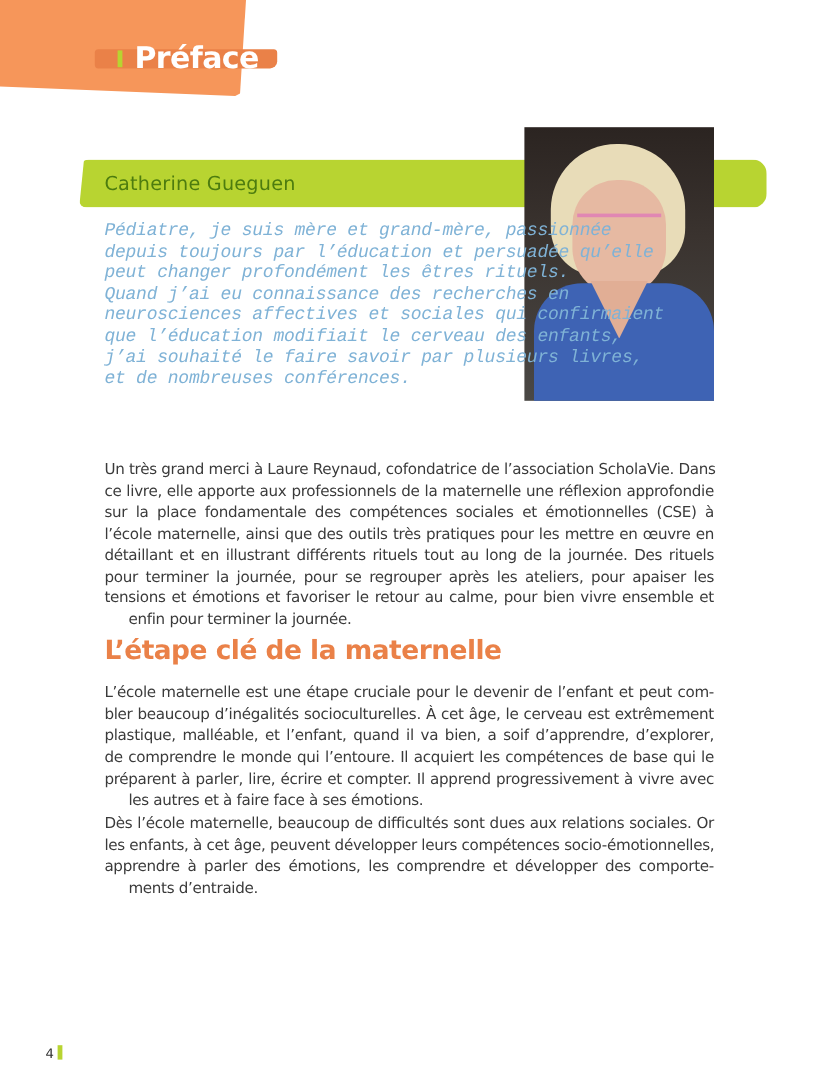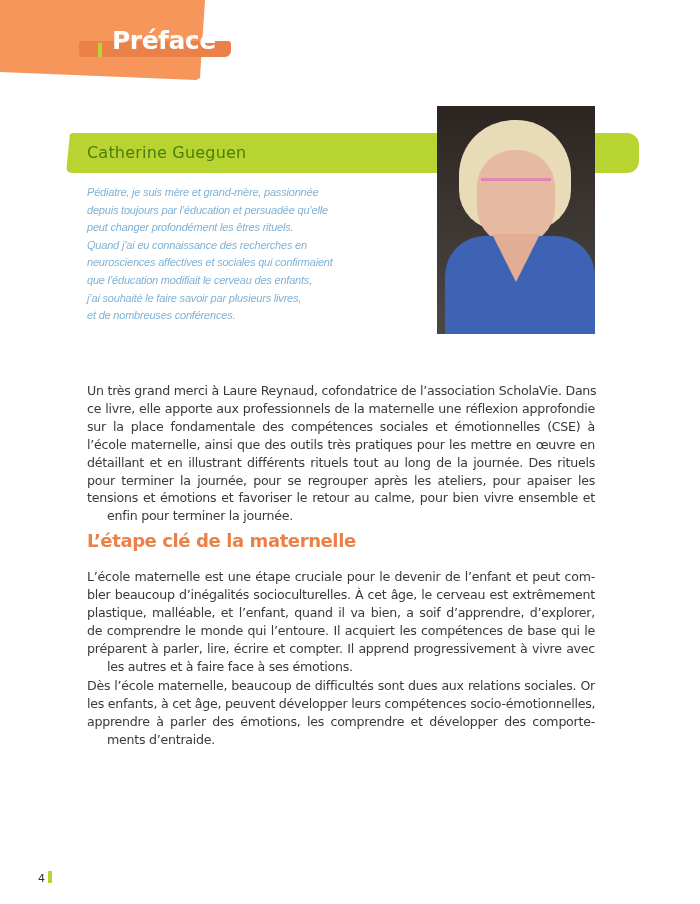--- a/index.html
+++ b/index.html
@@ -7,21 +7,21 @@
 
     .corner-shape {
       position: absolute; left: 0; top: 0; width: 206px; height: 80px;
       background: #f6965a;
       clip-path: polygon(0 0, 205px 0, 200px 78px, 196px 80px, 0 72px);
       border-bottom-right-radius: 6px;
     }
     .title-tab {
       position: absolute; left: 79px; top: 41px; width: 152px; height: 16px;
       background: #ea8148; border-radius: 3px 3px 6px 3px;
-      display: flex; align-items: flex-end;
+      display: flex; align-items: center;
     }
     .title-bar-mark { width: 4px; height: 14px; background: #b8d431; margin-left: 19px; margin-right: 10px; }
     .title-text { color: #ffffff; font-family: "DejaVu Sans", sans-serif; font-weight: bold; font-size: 25px; letter-spacing: -0.5px; line-height: 32px; }
 
     .author-band {
       position: absolute; left: 66px; top: 133px; width: 573px; height: 40px;
       background: #b8d431; border-radius: 8px 12px 12px 6px;
       clip-path: polygon(4px 0, 100% 0, 100% 100%, 0 100%);
     }
     .author-name {
@@ -34,36 +34,36 @@
       overflow: hidden;
     }
     .portrait .hair { position: absolute; left: 22px; top: 14px; width: 112px; height: 110px; background: #e8dcb8; border-radius: 55px 55px 40px 40px; }
     .portrait .face { position: absolute; left: 40px; top: 44px; width: 78px; height: 96px; background: #e6b9a2; border-radius: 38px 38px 40px 40px; }
     .portrait .glasses { position: absolute; left: 44px; top: 72px; width: 70px; height: 3px; background: #e07ab8; opacity: 0.8; }
     .portrait .sweater { position: absolute; left: 8px; top: 130px; width: 150px; height: 110px; background: #3e63b4; border-radius: 40px 40px 0 0; }
     .portrait .neck { position: absolute; left: 55px; top: 128px; width: 48px; height: 48px; background: #e1ae95; clip-path: polygon(0 0, 100% 0, 50% 100%); }
 
     .bio {
       position: absolute; left: 87px; top: 184px; width: 330px;
-      color: #7fb2d6; font-style: italic; font-family: Liberation Sans, sans-serif;
-      font-size: 11px; line-height: 17.6px; letter-spacing: -0.2px;
+      color: #7fb2d6; font-style: italic; font-family: Liberation Mono, monospace;
+      font-size: 15px; line-height: 17.6px; letter-spacing: -0.2px;
     }
     .bio div { white-space: nowrap; }
 
     .para {
       position: absolute; left: 87px; width: 508px; color: #3a3a3a;
       font-family: "DejaVu Sans", sans-serif; font-size: 12.6px; line-height: 17.9px; letter-spacing: -0.25px;
       text-align: justify;
     }
     .para div { white-space: nowrap; text-align-last: justify; }
     .para div.last { text-align-last: left; margin-left: 20px; }
 
     .section-heading {
       position: absolute; left: 87px; top: 530px; color: #ea8148;
-      font-family: "DejaVu Sans", sans-serif; font-weight: bold; font-size: 18px; letter-spacing: -0.4px;
+      font-family: "DejaVu Sans", sans-serif; font-weight: bold; font-size: 22px; letter-spacing: -0.4px;
     }
 
     .page-number { position: absolute; left: 38px; top: 872px; font-size: 11px; color: #333; font-family: "DejaVu Sans", sans-serif; }
     .page-mark { position: absolute; left: 48px; top: 871px; width: 4px; height: 12px; background: #b8d431; }
   </style>
 </head>
 <body>
 
 <div class="corner-shape"></div>
 <div class="title-tab">

